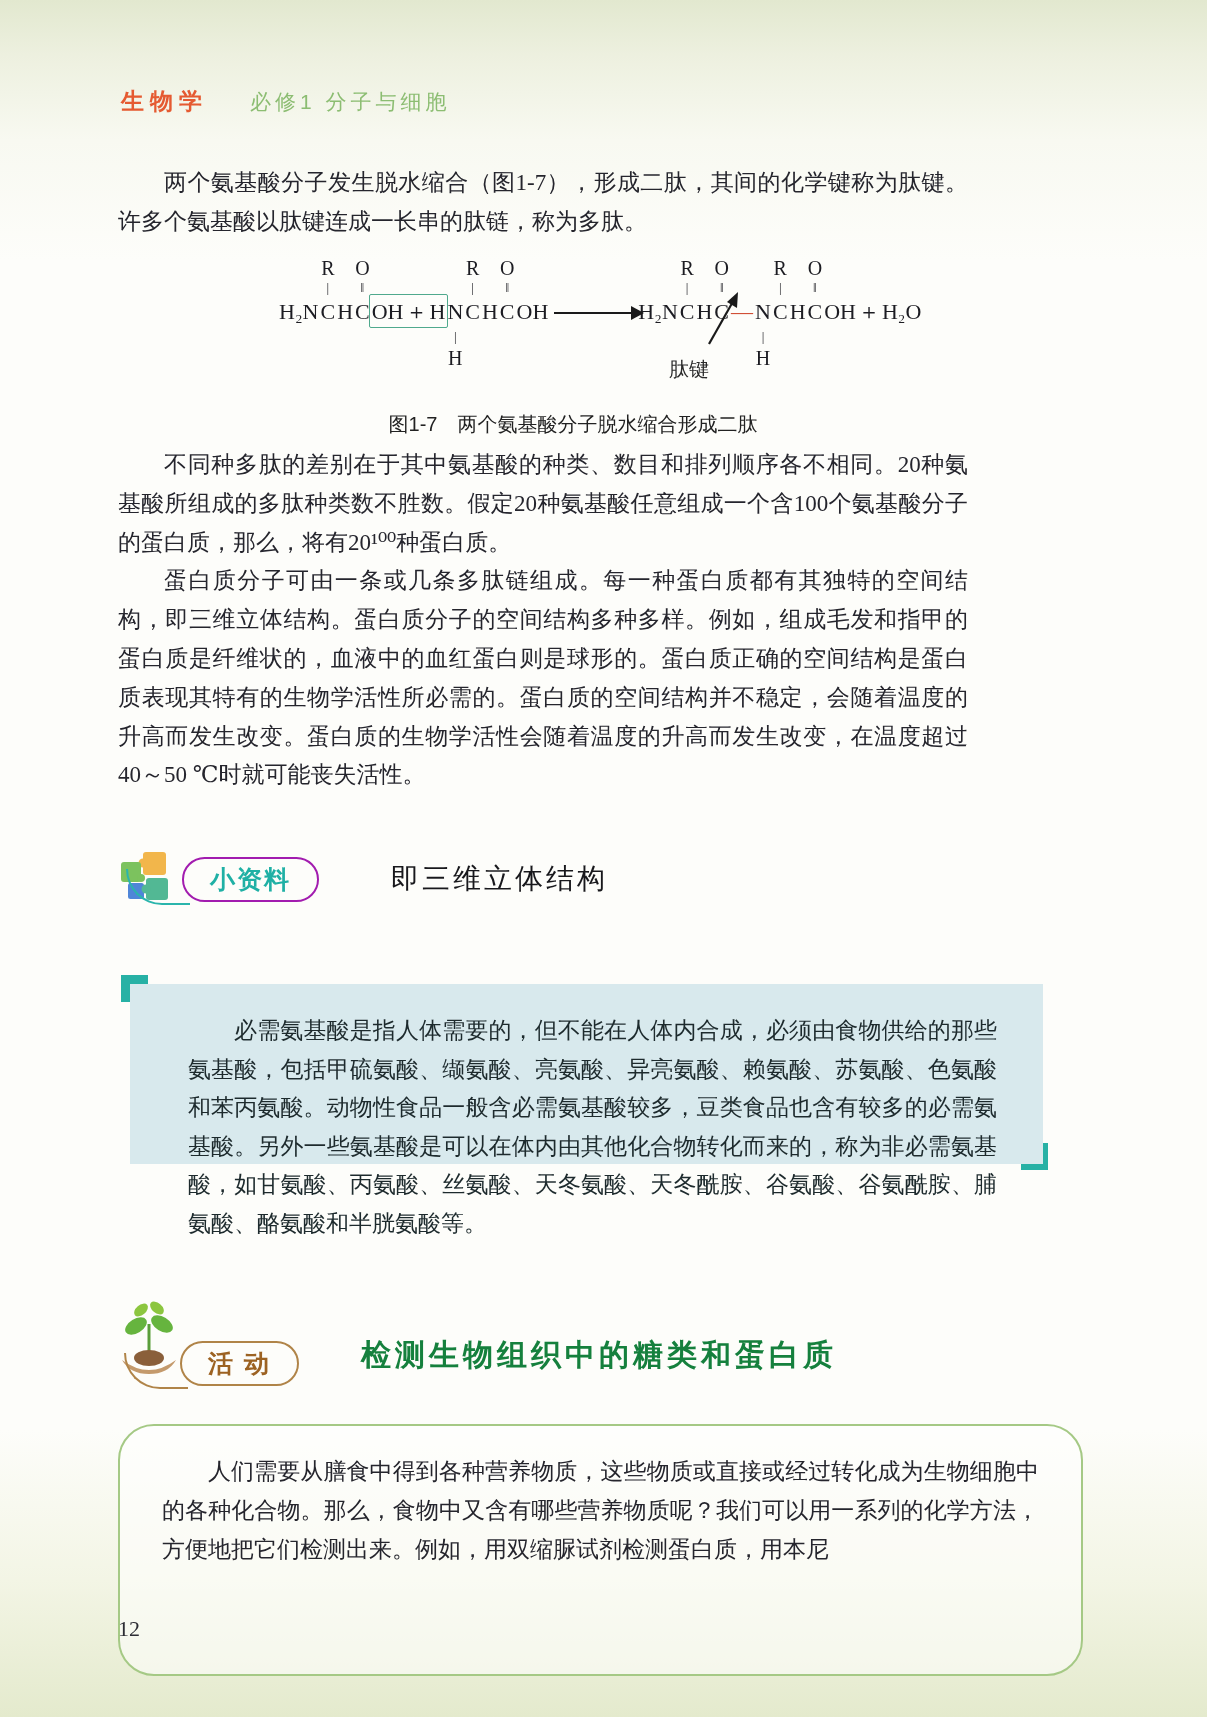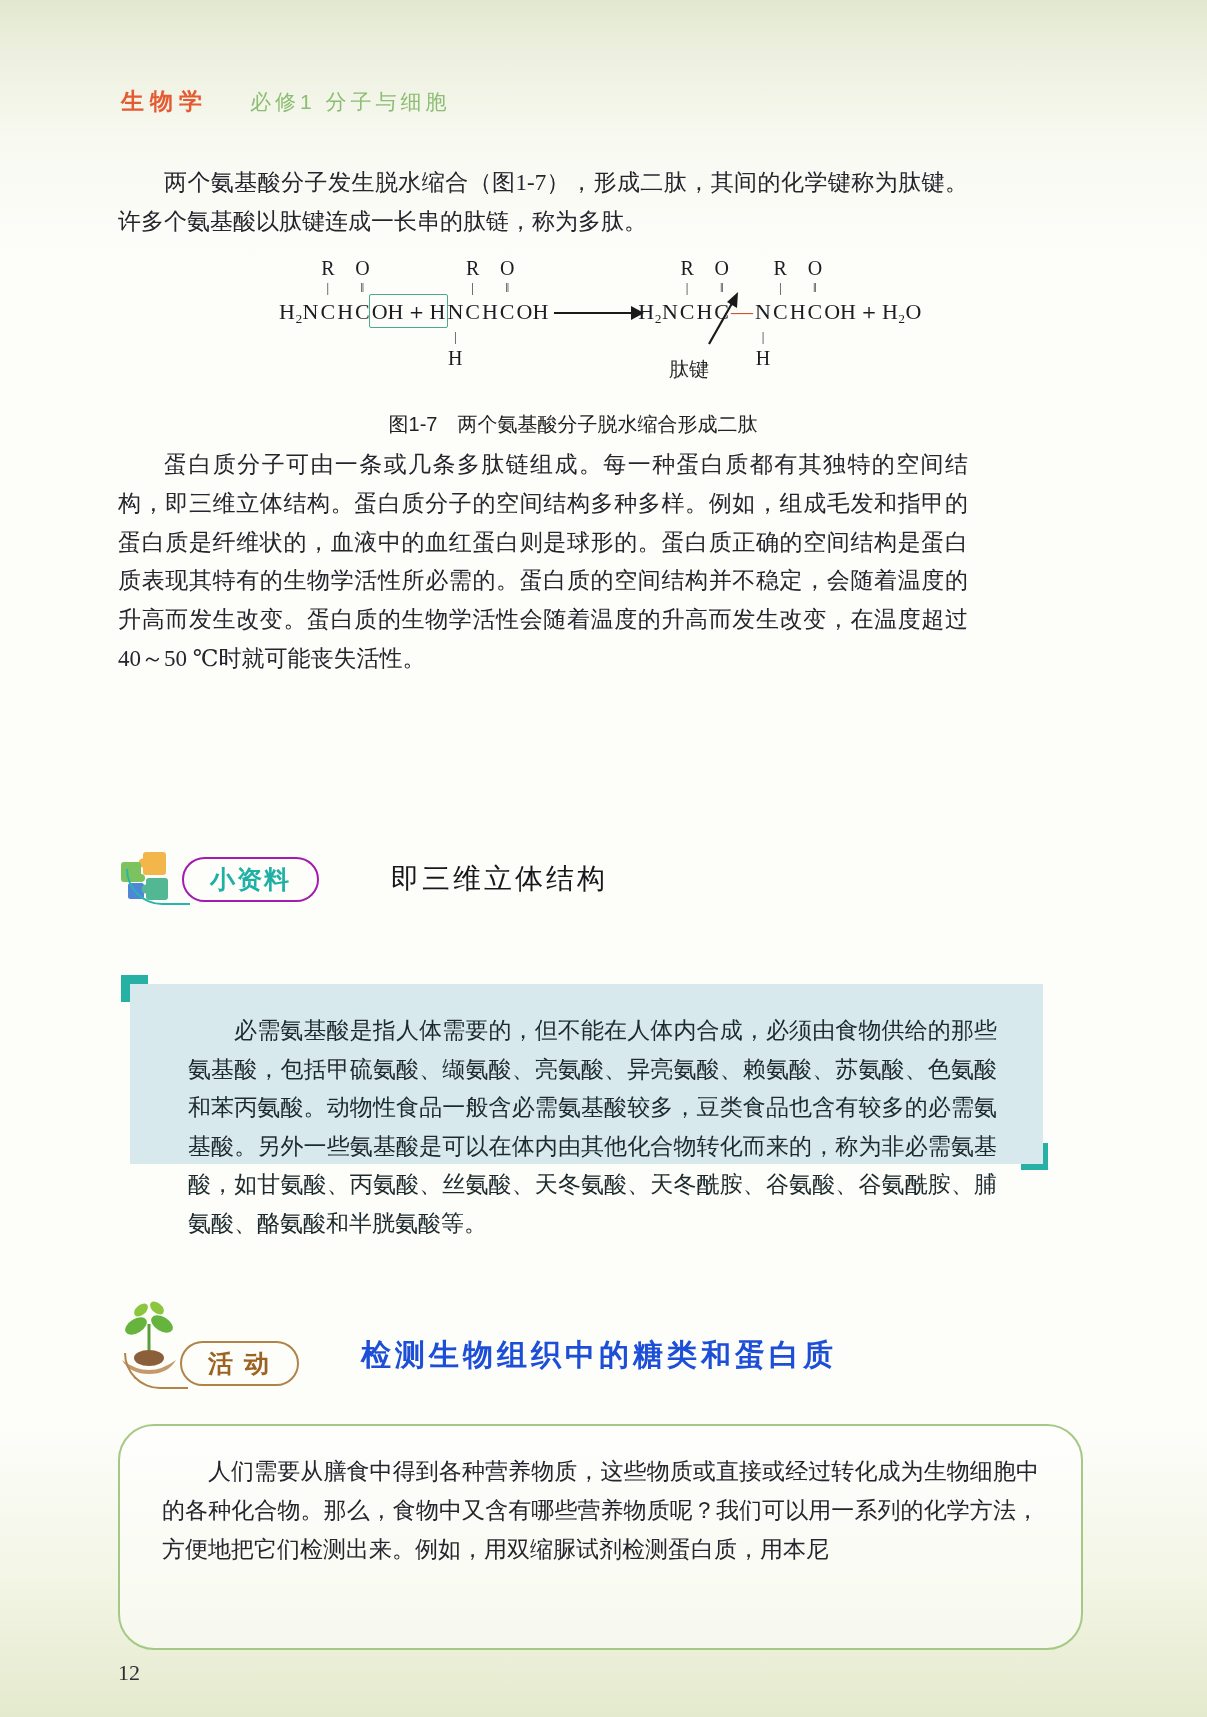--- a/index.html
+++ b/index.html
@@ -54,27 +54,27 @@
   .corner-tl{left:121px;top:975px;}
   .corner-br{left:1021px;top:1143px;}
   .bluebox{position:absolute;left:130px;top:984px;width:913px;height:180px;background:#d8e9ed;}
   .bluebox .txt{padding:28px 46px 0 58px;font-size:23px;line-height:38.5px;color:#1d2a2d;text-align:justify;text-indent:2em;}
 
   
   .act-row{left:116px;top:1288px;align-items:flex-end;}
   .act-icon{margin-bottom:2px;}
   .act-badge .pill{border-color:#b08448;color:#9c6222;}
   .act-badge .swoosh{border-color:#b08448;}
-  .act-title{margin-left:62px;font-size:30px;color:#1d4ed8;letter-spacing:4px;font-weight:600;margin-bottom:10px;}
-
-  
-  .bottombox{left:118px;top:1424px;width:965px;height:226px;border:2px solid #a5c985;border-radius:36px;background:rgba(255,255,255,0.55);box-sizing:border-box;}
+  .act-title{margin-left:62px;font-size:30px;color:#15803d;letter-spacing:4px;font-weight:600;margin-bottom:10px;}
+
+  
+  .bottombox{left:118px;top:1424px;width:965px;height:252px;border:2px solid #a5c985;border-radius:36px;background:rgba(255,255,255,0.55);box-sizing:border-box;}
   .bottombox .txt{padding:26px 42px 0 42px;font-size:23px;line-height:39px;color:#25252d;text-align:justify;text-indent:2em;}
 
-  .pagenum{left:118px;top:1660px;font-size:22px;color:#2c2c34;}
+  .pagenum{left:118px;top:1616px;font-size:22px;color:#2c2c34;}
 </style>
 </head>
 <body>
 
 <div class="abs hdr">
   <span class="subj">生物学</span>
   <span class="vol">必修1 分子与细胞</span>
 </div>
 
 <p class="abs para p1">两个氨基酸分子发生脱水缩合（图1-7），形成二肽，其间的化学键称为肽键。许多个氨基酸以肽键连成一长串的肽链，称为多肽。</p>
@@ -218,20 +218,21 @@
     <span class="fc">
         <i class="t"></i>
         <i class="tb"></i>
         <b class="m">H₂O</b>
       </span>
   </div>
   <div class="fig-caption">图1-7　两个氨基酸分子脱水缩合形成二肽</div>
 </div>
 
 <div class="abs p23">
+  <p class="para">不同种多肽的差别在于其中氨基酸的种类、数目和排列顺序各不相同。20种氨基酸所组成的多肽种类数不胜数。假定20种氨基酸任意组成一个含100个氨基酸分子的蛋白质，那么，将有20¹⁰⁰种蛋白质。</p>
   <p class="para">蛋白质分子可由一条或几条多肽链组成。每一种蛋白质都有其独特的空间结构，即三维立体结构。蛋白质分子的空间结构多种多样。例如，组成毛发和指甲的蛋白质是纤维状的，血液中的血红蛋白则是球形的。蛋白质正确的空间结构是蛋白质表现其特有的生物学活性所必需的。蛋白质的空间结构并不稳定，会随着温度的升高而发生改变。蛋白质的生物学活性会随着温度的升高而发生改变，在温度超过40～50 ℃时就可能丧失活性。</p>
 </div>
 
 <div class="abs sec-row info-row">
   <svg width="58" height="58" viewBox="0 0 58 58" style="margin-right:6px;">
     <rect x="25" y="2" width="23" height="23" rx="3" fill="#f2b64b"></rect>
     <circle cx="25" cy="13" r="4.5" fill="#f2b64b"></circle>
     <rect x="3" y="12" width="20" height="20" rx="3" fill="#7cc25e"></rect>
     <circle cx="23" cy="28" r="4" fill="#7cc25e"></circle>
     <rect x="10" y="33" width="16" height="16" rx="2.5" fill="#4f86d8"></rect>

